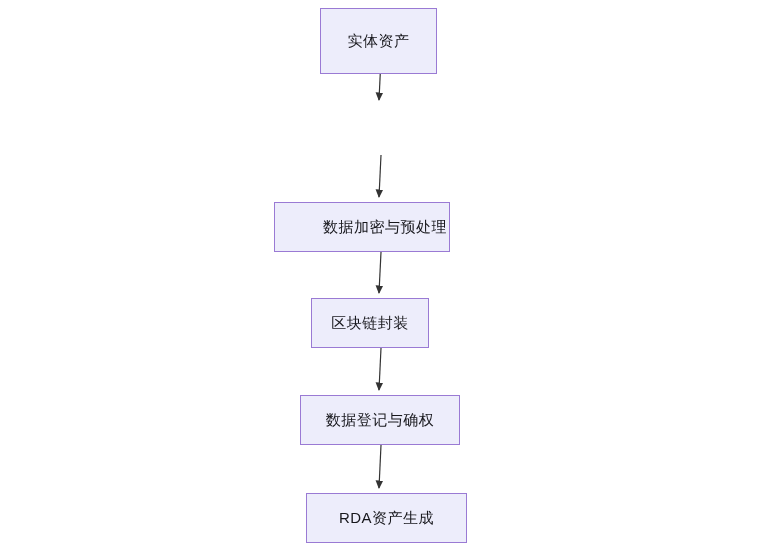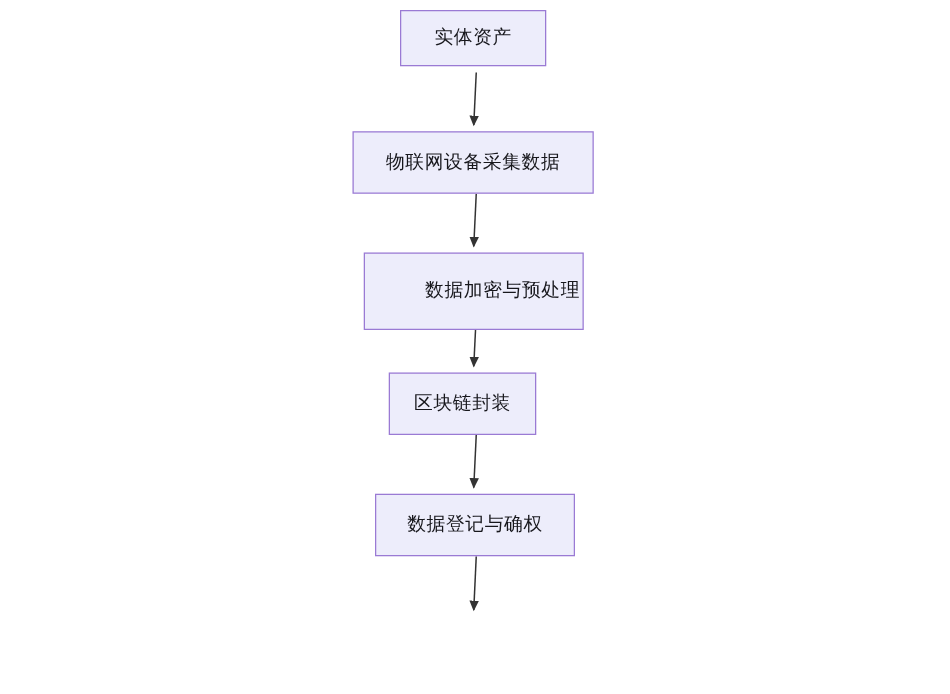--- a/index.html
+++ b/index.html
@@ -68,34 +68,34 @@
       </g>
       <g>
         <line x1="381" y1="348" x2="379" y2="390" stroke="#333333" stroke-width="1.2" marker-end="url(#arrowhead)"></line>
       </g>
       <g>
         <line x1="381" y1="445" x2="379" y2="488" stroke="#333333" stroke-width="1.2" marker-end="url(#arrowhead)"></line>
       </g>
     </svg>
   </div>
 
-  <div class="node" style="left:320px;top:8px;width:117px;height:45px;">
+  <div class="node" style="left:320px;top:8px;width:117px;height:66px;">
     <span class="node-label">实体资产</span>
   </div>
 
-  <div class="node" style="left:282px;top:105px;width:193px;height:50px;">
-    <span class="node-label">物联网设备采集数据</span>
-  </div>
 
-  <div class="node" style="left:291px;top:202px;width:176px;height:62px;padding-left:46px;">
+  <div class="node" style="left:274px;top:202px;width:176px;height:50px;padding-left:46px;">
     <span class="node-label">数据加密与预处理</span>
   </div>
 
   <div class="node" style="left:311px;top:298px;width:118px;height:50px;">
     <span class="node-label">区块链封装</span>
   </div>
 
   <div class="node" style="left:300px;top:395px;width:160px;height:50px;justify-content:center;">
     <span class="node-label">数据登记与确权</span>
   </div>
 
+  <div class="node" style="left:306px;top:493px;width:161px;height:50px;">
+    <span class="node-label">RDA资产生成</span>
+  </div>
 
 </div>
 
 </body></html>

